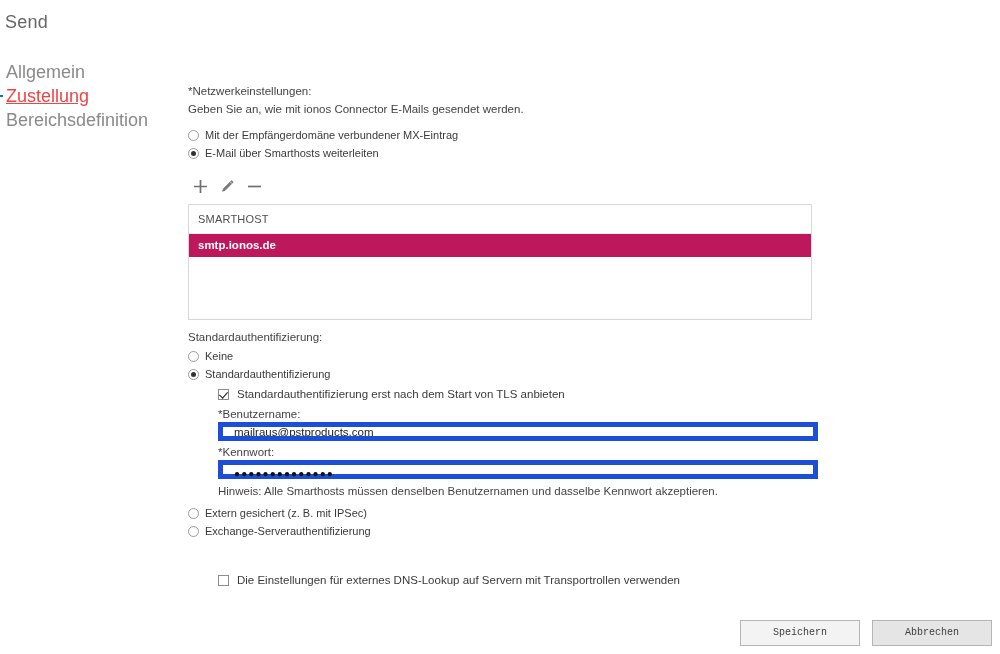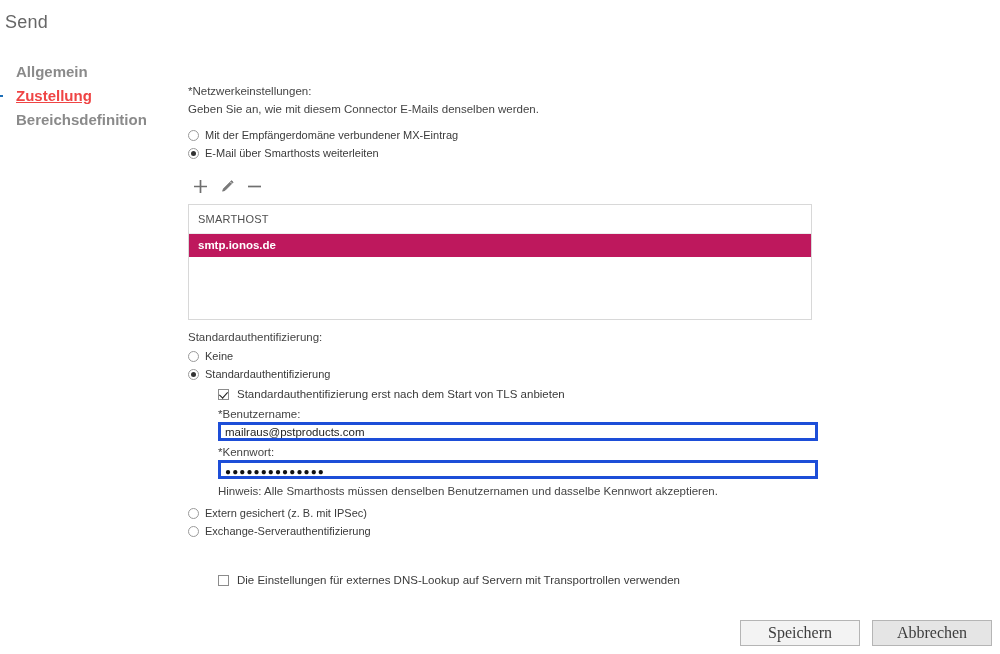--- a/index.html
+++ b/index.html
@@ -32,27 +32,26 @@
 
   
   .nav {
     position: absolute;
     left: 0px;
     top: 60px;
     width: 175px;
   }
   .nav-item {
     position: relative;
-    font-size: 15px;
+    font-size: 18px;
     line-height: 24px;
     color: #8a8a8a;
-    padding-left: 16px;
+    padding-left: 6px;
     white-space: nowrap;
     cursor: pointer;
-    font-weight: bold;
   }
   .nav-item.selected {
     color: #ef4444;
     text-decoration: underline;
   }
   .nav-item.selected .nav-marker {
     position: absolute;
     left: -4px;
     top: 11px;
     width: 7px;
@@ -194,26 +193,26 @@
   .list-row.selected {
     background: #be185d;
     color: #ffffff;
     font-weight: bold;
   }
 
   
   .textinput {
     width: 600px;
     height: 19px;
-    border: 3px solid #1d4ed8;
+    border: 5px solid #1d4ed8;
     box-sizing: border-box;
     font-family: "Liberation Sans", sans-serif;
     font-size: 11.5px;
     color: #222222;
-    padding: 0 4px;
+    padding: 0 11px;
     background: #ffffff;
     outline: none;
     display: block;
   }
   .pwd-dots {
     letter-spacing: 1.1px;
     font-size: 10px;
     line-height: 17px;
     color: #111111;
   }
@@ -231,22 +230,22 @@
     justify-content: flex-end;
     gap: 12px;
     padding-right: 8px;
     box-sizing: border-box;
   }
   .btn {
     width: 120px;
     height: 26px;
     border: 1px solid #b5b5b5;
     background: #f3f3f3;
-    font-family: Liberation Serif, serif;
-    font-size: 16px;
+    font-family: Liberation Mono, monospace;
+    font-size: 10px;
     color: #3d3d3d;
     cursor: pointer;
     line-height: 24px;
     text-align: center;
     padding: 0;
   }
   .btn.secondary { background: #e5e5e5; }
 </style>
 </head>
 <body>
@@ -263,21 +262,21 @@
   </div>
   <div class="nav-item">
     <span>Bereichsdefinition</span>
   </div>
 </div>
 
 <div class="content">
 
   <div style="height:83px"></div>
   <div class="label">*Netzwerkeinstellungen:</div>
-  <div class="label" style="margin-top:2px">Geben Sie an, wie mit diesem Connector E-Mails denselben werden.</div>
+  <div class="label" style="margin-top:2px">Geben Sie an, wie mit ionos Connector E-Mails gesendet werden.</div>
 
   <div style="height:9px"></div>
 
   <div class="radio-row">
     <span class="radio"></span>
     <span class="radio-label">Mit der Empfängerdomäne verbundener MX-Eintrag</span>
   </div>
   <div class="radio-row">
     <span class="radio checked"></span>
     <span class="radio-label">E-Mail über Smarthosts weiterleiten</span>

